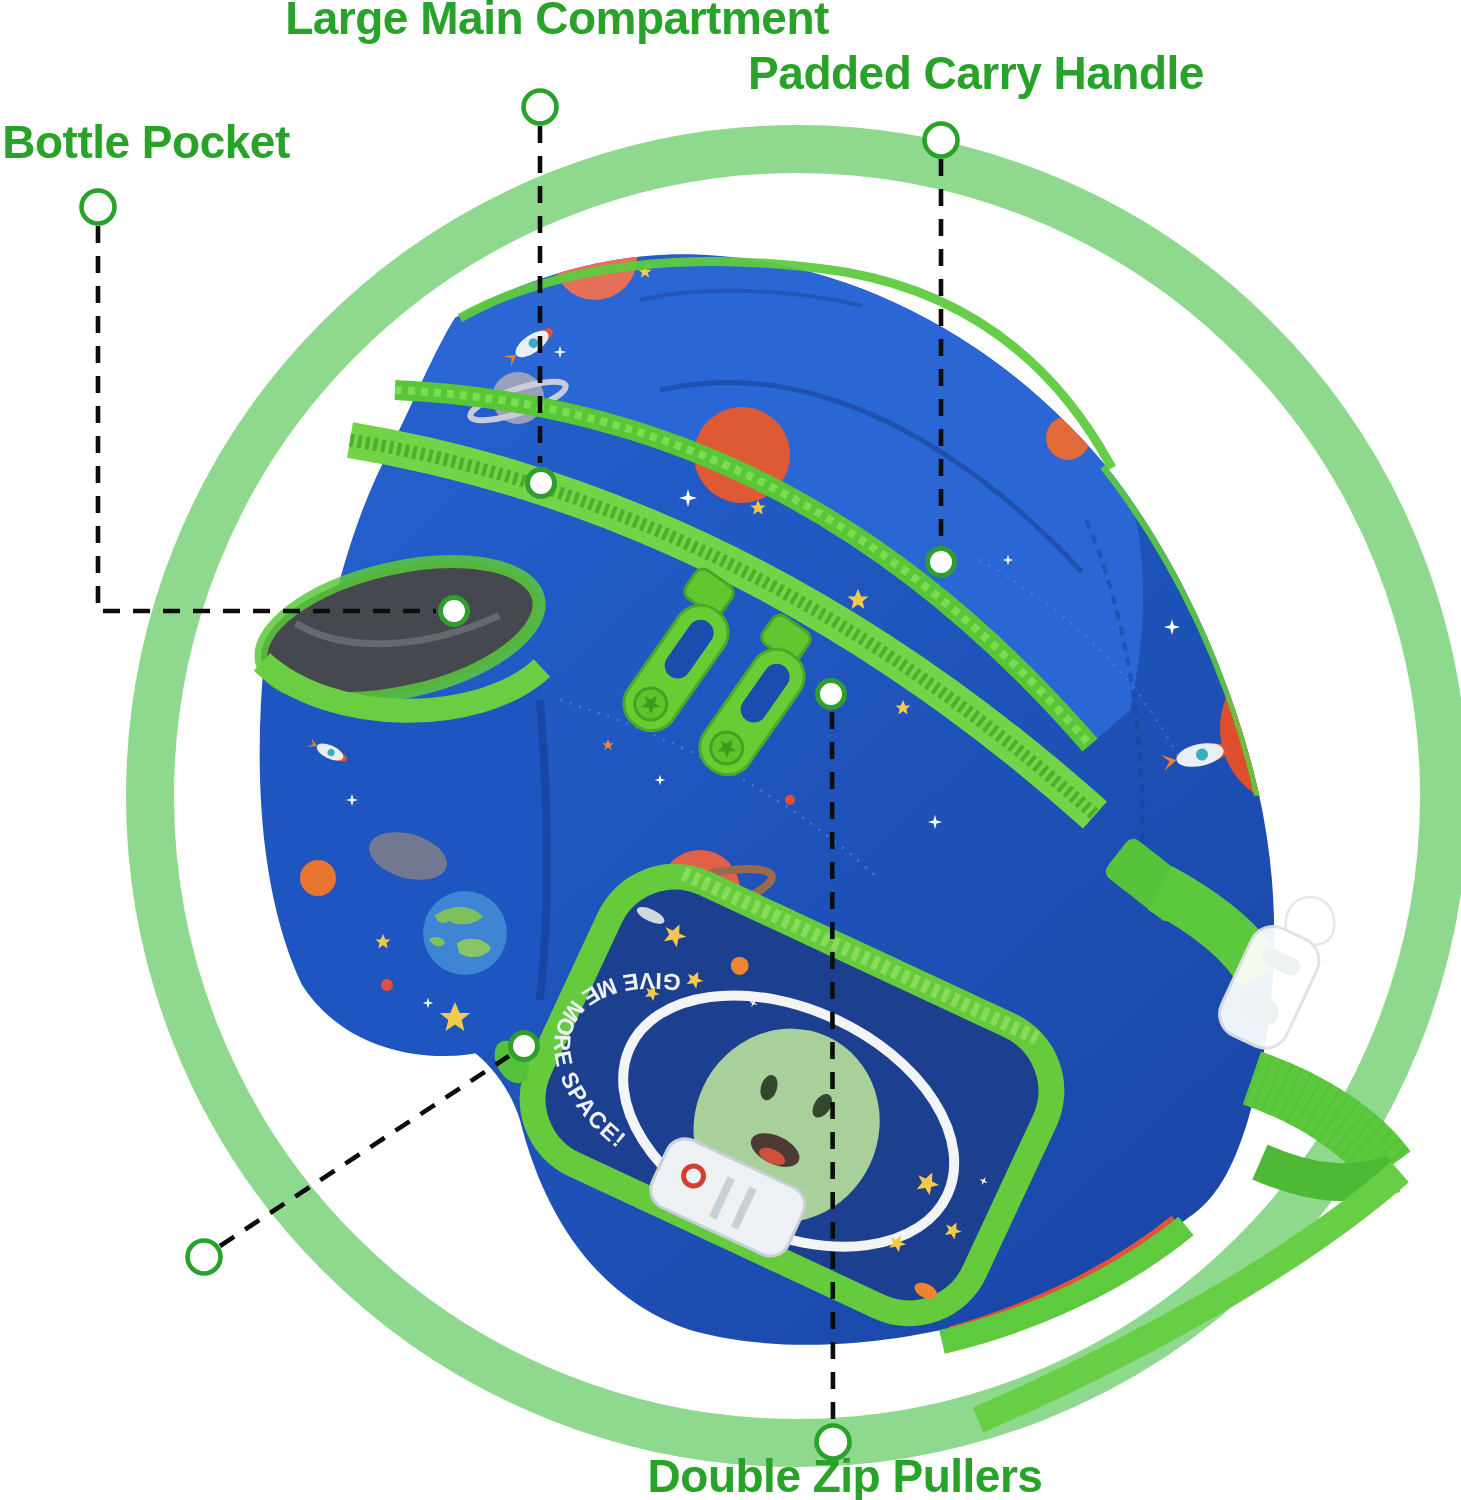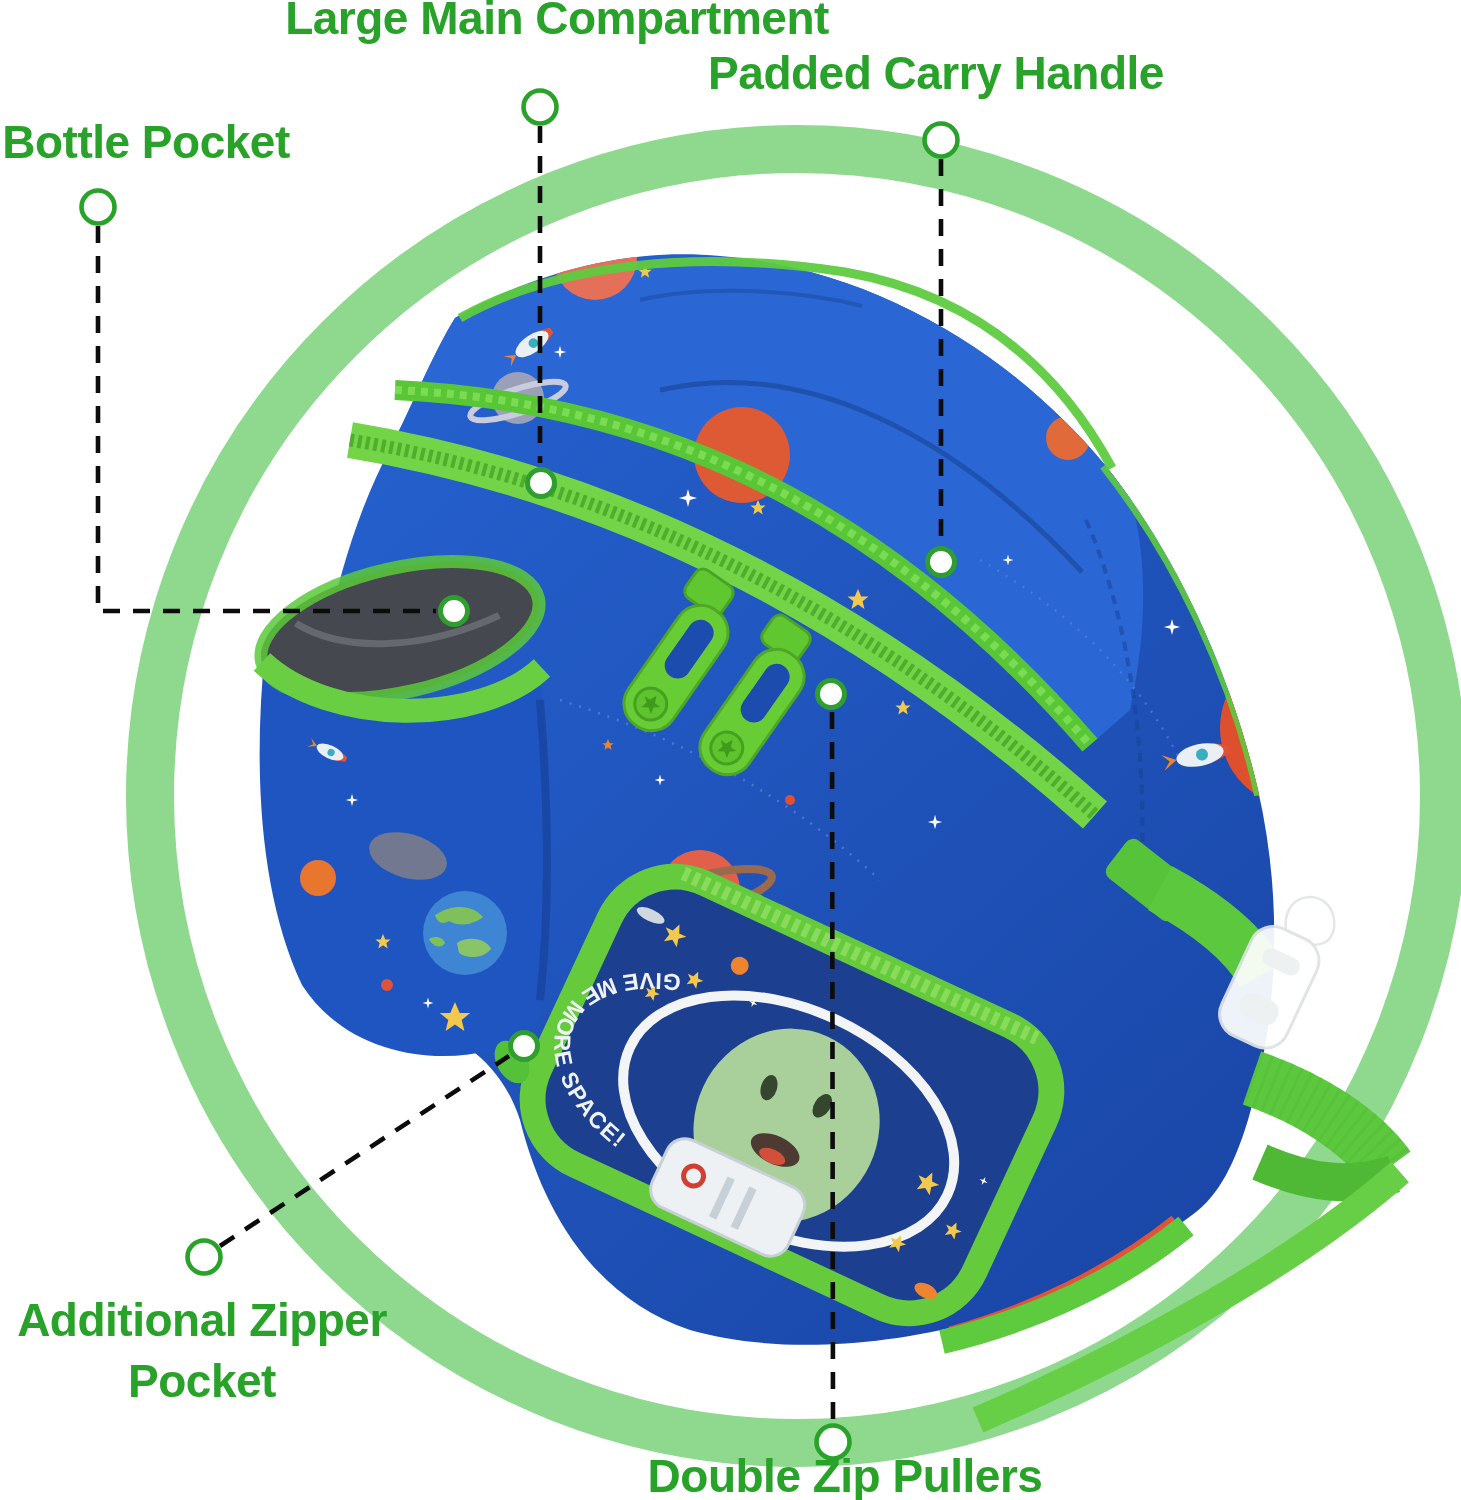--- a/index.html
+++ b/index.html
@@ -274,23 +274,19 @@
     <circle cx="541" cy="483" r="13.5"></circle>
     <circle cx="941" cy="562" r="13.5"></circle>
     <circle cx="454" cy="611" r="13.5"></circle>
     <circle cx="524" cy="1046" r="13.5"></circle>
     <circle cx="831" cy="694" r="13.5"></circle>
   </g>
 </svg>
 
   <div class="callout-label" style="left:557px; top:-8px">Large Main Compartment</div>
 
-  <div class="callout-label" style="left:936px; top:47px">Padded Carry Handle</div>
+  <div class="callout-label" style="left:976px; top:47px">Padded Carry Handle</div>
 
   <div class="callout-label" style="left:146px; top:116px">Bottle Pocket</div>
 
-  <div class="callout-label two-line" style="left:202px; top:1290px">
-    <span style="display:block">Additional Zipper</span>
-    <span style="display:block">Pocket</span>
-  </div>
 
   <div class="callout-label" style="left:845px; top:1450px">Double Zip Pullers</div>
 </div>
 
 </body></html>

